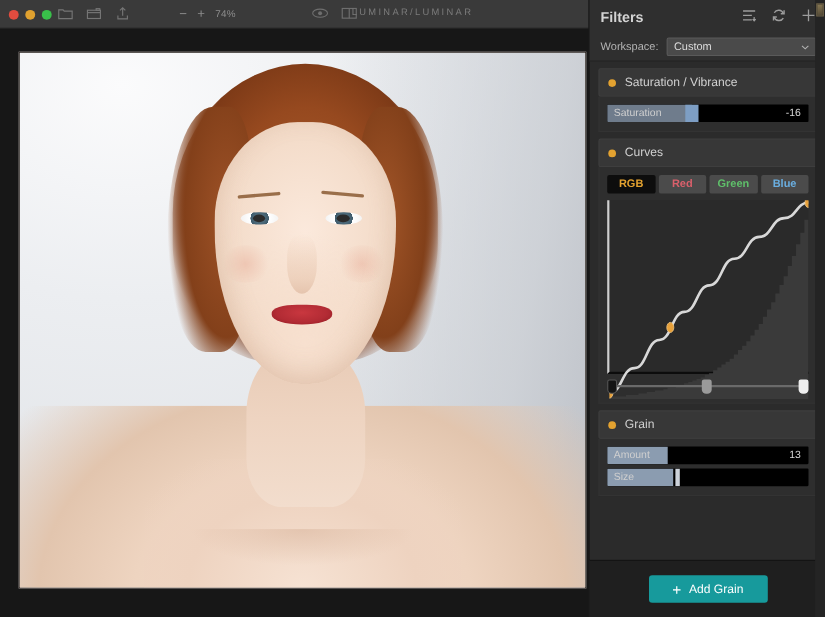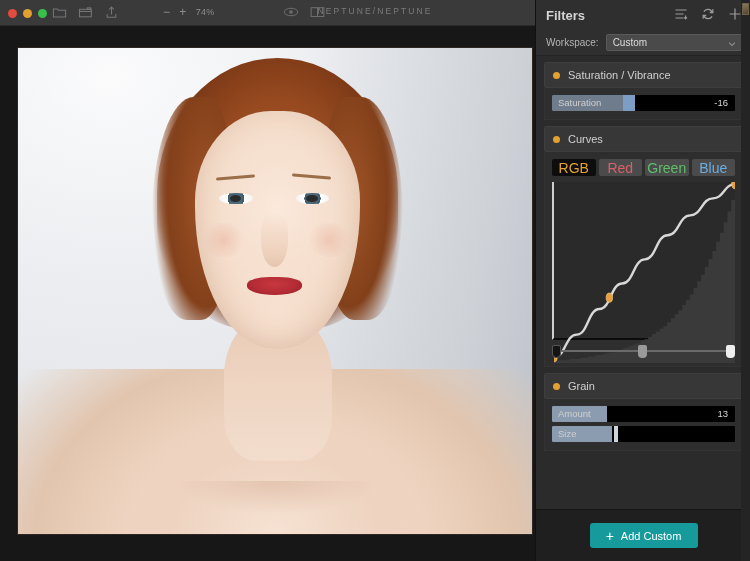--- a/index.html
+++ b/index.html
@@ -197,21 +197,21 @@
   .s-val {
     position: absolute; right: 7px; top: 2px;
     color: #d8d8d8; font-size: 9.5px; z-index: 3;
   }
 
   
   .ch-tabs { display: flex; gap: 3px; margin-bottom: 6px; }
   .ch-tab {
     flex: 1; height: 17px; border-radius: 2px;
     display: flex; align-items: center; justify-content: center;
-    font-size: 14px; background: #4b4b4b;
+    font-size: 10px; background: #4b4b4b; font-weight: bold;
   }
   .ch-tab.active { background: #0d0d0d; }
 
   .curvebox {
     position: relative; width: 100%; height: 158px;
     background: #2a2a2a; border-left: 2px solid #cfcfcf; border-bottom: 2px solid #0c0c0c;
   }
   .curvebox svg { position: absolute; inset: 0; display: block; }
 
   .levels { position: relative; height: 14px; margin-top: 4px; }
@@ -293,21 +293,21 @@
           </svg>
       </span>
       <span class="tb-ic">
         <svg viewBox="0 0 16 12" width="15" height="12">
             <rect x="1.2" y="1.4" width="13.6" height="9.4" fill="none" stroke="#8f8f8f" stroke-width="1.1"></rect>
             <path d="M8 1.4v9.4" stroke="#8f8f8f" stroke-width="1.1"></path>
           </svg>
       </span>
     </div>
 
-    <div class="apptitle">NEPTUNE/NEPTUNE</div>
+    <div class="apptitle">LUMINAR/LUMINAR</div>
   </div>
 
   <div class="canvas-area">
     <div class="photo">
       <div class="bg-wall"></div>
       <div class="bg-shadow"></div>
       <div class="shoulders"></div>
       <div class="chest"></div>
       <div class="hair-back"></div>
       <div class="neck"></div>
@@ -441,21 +441,21 @@
 
 
         </div>
       </div>
 
     </div>
 
     <div class="footer">
       <div class="addbtn">
         <span class="plus">+</span>
-        <span>Add Custom</span>
+        <span>Add Grain</span>
       </div>
     </div>
   </div>
 
   <div class="edge-strip">
     <div class="edge-thumb"></div>
   </div>
 
 </div>
 

